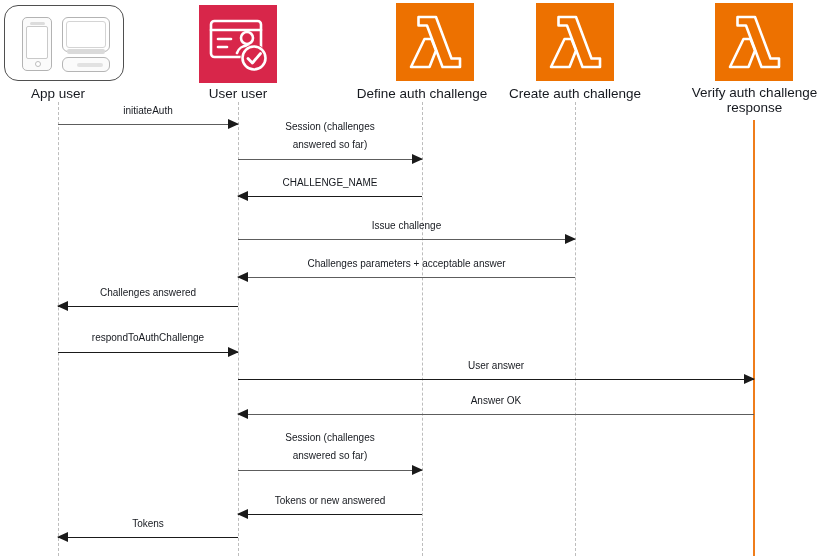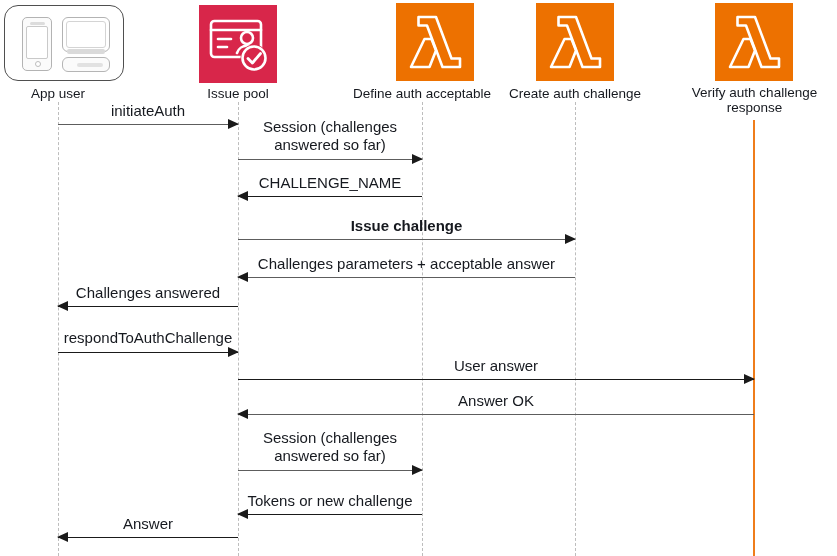--- a/index.html
+++ b/index.html
@@ -188,21 +188,21 @@
   .msg-head.left {
     left: -1px;
     border-right-width: 11px;
     border-right-style: solid;
   }
   .msg-label {
     position: absolute;
     left: 0;
     right: 0;
     text-align: center;
-    font-size: 15px;
+    font-size: 10px;
     color: #16191f;
     line-height: 18px;
     white-space: pre-line;
   }
 </style>
 </head>
 <body>
 
 <div id="canvas">
 
@@ -242,32 +242,32 @@
           <line x1="19" y1="34" x2="32" y2="34"></line>
           <line x1="19" y1="42" x2="28" y2="42"></line>
           <circle cx="48" cy="33" r="6"></circle>
           <path d="M38 48 a10.5 10.5 0 0 1 20 0"></path>
         </g>
         <circle cx="55" cy="53" r="13.5" fill="#d8264a"></circle>
         <circle cx="55" cy="53" r="11.5" fill="none" stroke="#ffffff" stroke-width="2.6"></circle>
         <path d="M49 53.5 L53.4 58 L61.5 48.5" fill="none" stroke="#ffffff" stroke-width="2.8" stroke-linecap="round" stroke-linejoin="round"></path>
       </svg>
     </div>
-    <div class="actor-label" style="left:168px; top:86px; width:140px;">Issue pool</div>
+    <div class="actor-label" style="left:168px; top:86px; width:140px;">User user</div>
   </div>
 
   <div class="participant" style="left:0px;">
     <div class="actor-icon" style="left:396px; top:3px;">
       <svg class="tile" viewBox="0 0 78 78">
         <rect x="0" y="0" width="78" height="78" fill="#ed7100"></rect>
         <path d="M22.5 14 L22.5 22.5 L31 22.5 L46.5 64 L64 64 L64 55.5 L55.5 55.5 L40 14 Z" fill="none" stroke="#ffffff" stroke-width="2.6" stroke-linejoin="round"></path>
         <path d="M28.5 36 L35.5 36 L40 47.5 L33.5 64 L15 64 Z" fill="none" stroke="#ffffff" stroke-width="2.6" stroke-linejoin="round"></path>
       </svg>
     </div>
-    <div class="actor-label" style="left:342px; top:86px; width:160px;">Define auth acceptable</div>
+    <div class="actor-label" style="left:342px; top:86px; width:160px;">Define auth challenge</div>
   </div>
 
   <div class="participant" style="left:0px;">
     <div class="actor-icon" style="left:536px; top:3px;">
       <svg class="tile" viewBox="0 0 78 78">
         <rect x="0" y="0" width="78" height="78" fill="#ed7100"></rect>
         <path d="M22.5 14 L22.5 22.5 L31 22.5 L46.5 64 L64 64 L64 55.5 L55.5 55.5 L40 14 Z" fill="none" stroke="#ffffff" stroke-width="2.6" stroke-linejoin="round"></path>
         <path d="M28.5 36 L35.5 36 L40 47.5 L33.5 64 L15 64 Z" fill="none" stroke="#ffffff" stroke-width="2.6" stroke-linejoin="round"></path>
       </svg>
     </div>
@@ -299,21 +299,21 @@
     <div class="msg-head right" style="border-left-color:#1a1a1a;"></div>
   </div>
 
   <div class="msg" style="left:238px; top:196px; width:184px;">
     <div class="msg-label" style="top:-22px;">CHALLENGE_NAME</div>
     <div class="msg-line" style="border-top-color:#1a1a1a;"></div>
     <div class="msg-head left" style="border-right-color:#1a1a1a;"></div>
   </div>
 
   <div class="msg" style="left:238px; top:239px; width:337px;">
-    <div class="msg-label" style="top:-22px;font-weight:bold;">Issue challenge</div>
+    <div class="msg-label" style="top:-22px;">Issue challenge</div>
     <div class="msg-line" style="border-top-color:#5d5d5d;"></div>
     <div class="msg-head right" style="border-left-color:#1a1a1a;"></div>
   </div>
 
   <div class="msg" style="left:238px; top:277px; width:337px;">
     <div class="msg-label" style="top:-22px;">Challenges parameters + acceptable answer</div>
     <div class="msg-line" style="border-top-color:#5d5d5d;"></div>
     <div class="msg-head left" style="border-right-color:#1a1a1a;"></div>
   </div>
 
@@ -342,24 +342,24 @@
   </div>
 
   <div class="msg" style="left:238px; top:470px; width:184px;">
     <div class="msg-label" style="top:-41px;">Session (challenges
 answered so far)</div>
     <div class="msg-line" style="border-top-color:#5d5d5d;"></div>
     <div class="msg-head right" style="border-left-color:#1a1a1a;"></div>
   </div>
 
   <div class="msg" style="left:238px; top:514px; width:184px;">
-    <div class="msg-label" style="top:-22px;">Tokens or new challenge</div>
+    <div class="msg-label" style="top:-22px;">Tokens or new answered</div>
     <div class="msg-line" style="border-top-color:#1a1a1a;"></div>
     <div class="msg-head left" style="border-right-color:#1a1a1a;"></div>
   </div>
 
   <div class="msg" style="left:58px; top:537px; width:180px;">
-    <div class="msg-label" style="top:-22px;">Answer</div>
+    <div class="msg-label" style="top:-22px;">Tokens</div>
     <div class="msg-line" style="border-top-color:#1a1a1a;"></div>
     <div class="msg-head left" style="border-right-color:#1a1a1a;"></div>
   </div>
 
 </div>
 
 </body></html>

